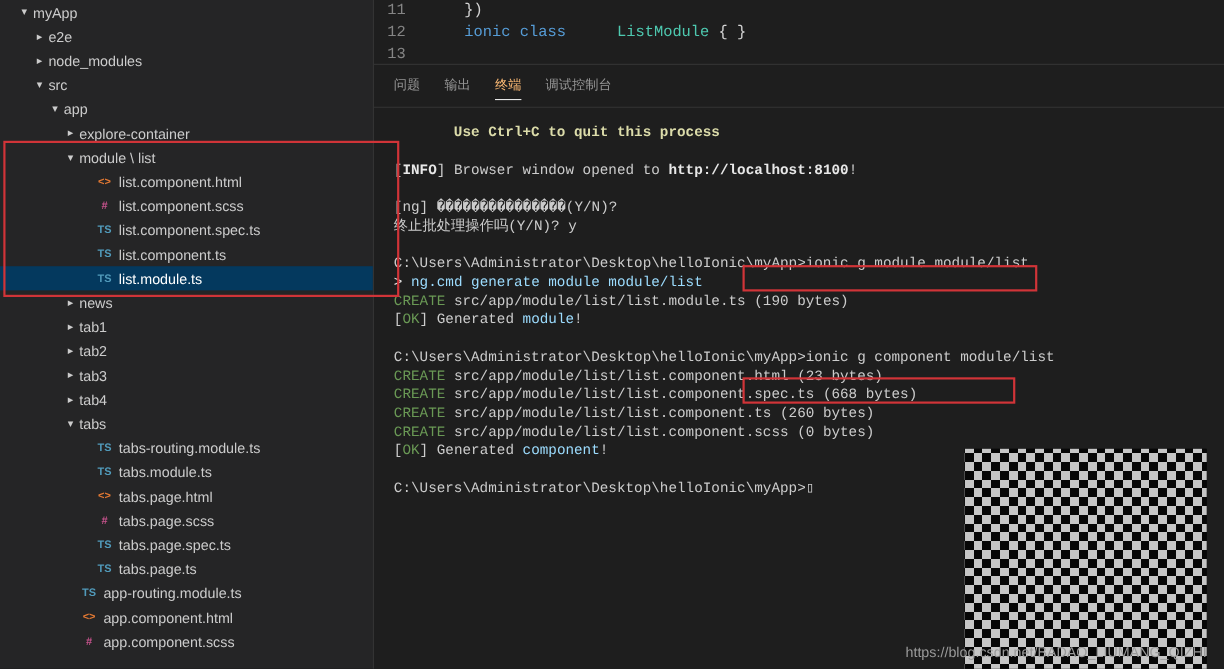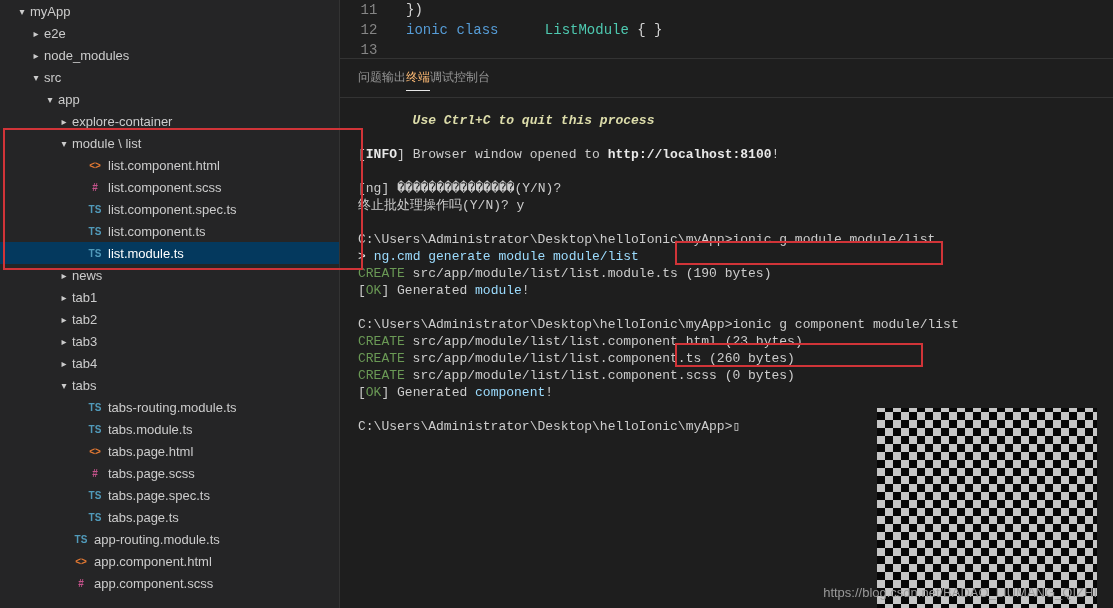--- a/index.html
+++ b/index.html
@@ -49,45 +49,46 @@
 .i-ts { color: #519aba; }
 .i-html { color: #e37933; }
 .i-scss { color: #c6538c; }
 .main { flex: 1; display: flex; flex-direction: column; background: #1e1e1e; }
 .editor {
   height: 58px;
   padding-left: 12px;
   font-size: 14px;
   line-height: 20px;
 }
-.gutter { display: inline-block; width: 34px; color: #858585; text-align: center; margin-right: 20px; }
+.gutter { display: inline-block; width: 34px; color: #858585; text-align: left; margin-right: 36px; }
 .code { color: #d4d4d4; }
 .kw { color: #569cd6; }
 .cls { color: #4ec9b0; margin-left: 38px; }
 .panel-tabs {
   display: flex;
+  gap: 22px;
   padding: 6px 18px;
   border-top: 1px solid #333;
   border-bottom: 1px solid #333;
   font-family: "Microsoft YaHei", sans-serif;
   font-size: 12px;
   color: #969696;
 }
 .panel-tabs span { cursor: pointer; padding: 4px 0; }
 .panel-tabs span.active { color: #fdba74; border-bottom: 1px solid #e7e7e7; }
 .terminal {
   flex: 1;
   padding: 14px 18px;
   font-size: 13px;
   line-height: 17px;
   color: #cccccc;
   position: relative;
 }
 .terminal .line { white-space: pre; }
-.ylw { color: #dcdcaa; font-style: italic; }
+.ylw { color: #dcdcaa; }
 .grn { color: #6A9955; }
 .cyn { color: #9cdcfe; }
 .wht { color: #e8e8e8; }
 .bld { font-weight: bold; }
 .redbox {
   position: absolute;
   border: 2px solid #d13438;
   pointer-events: none;
 }
 .qr {
@@ -260,20 +261,21 @@
         <div class="line ">[ng] ���������������(Y/N)?</div>
         <div class="line ">终止批处理操作吗(Y/N)? y</div>
         <div class="line ">&nbsp;</div>
         <div class="line ">C:\Users\Administrator\Desktop\helloIonic\myApp&gt;ionic g module module/list</div>
         <div class="line "><span class="wht">&gt;</span> <span class="cyn">ng.cmd generate module module/list</span></div>
         <div class="line "><span class="grn">CREATE</span> src/app/module/list/list.module.ts (190 bytes)</div>
         <div class="line ">[<span class="grn">OK</span>] Generated <span class="cyn">module</span>!</div>
         <div class="line ">&nbsp;</div>
         <div class="line ">C:\Users\Administrator\Desktop\helloIonic\myApp&gt;ionic g component module/list</div>
         <div class="line "><span class="grn">CREATE</span> src/app/module/list/list.component.html (23 bytes)</div>
+        <div class="line "><span class="grn">CREATE</span> src/app/module/list/list.component.spec.ts (668 bytes)</div>
         <div class="line "><span class="grn">CREATE</span> src/app/module/list/list.component.ts (260 bytes)</div>
         <div class="line "><span class="grn">CREATE</span> src/app/module/list/list.component.scss (0 bytes)</div>
         <div class="line ">[<span class="grn">OK</span>] Generated <span class="cyn">component</span>!</div>
         <div class="line ">&nbsp;</div>
         <div class="line ">C:\Users\Administrator\Desktop\helloIonic\myApp&gt;▯</div>
         <div class="qr"></div>
     </div>
   </div>
 </div>
 

